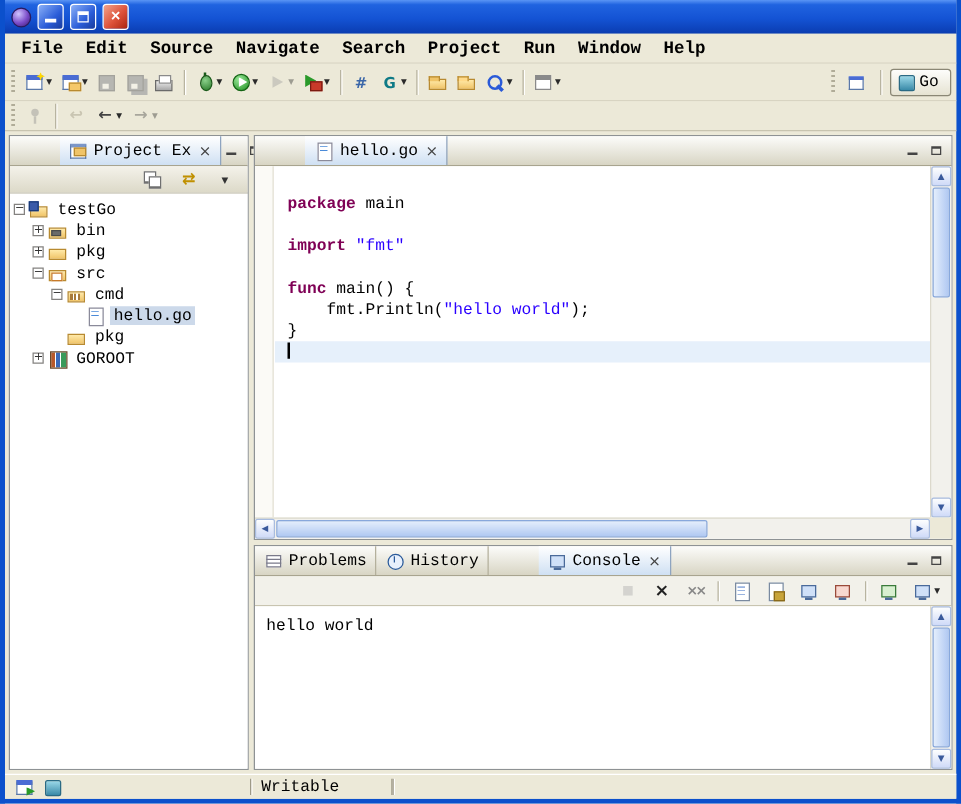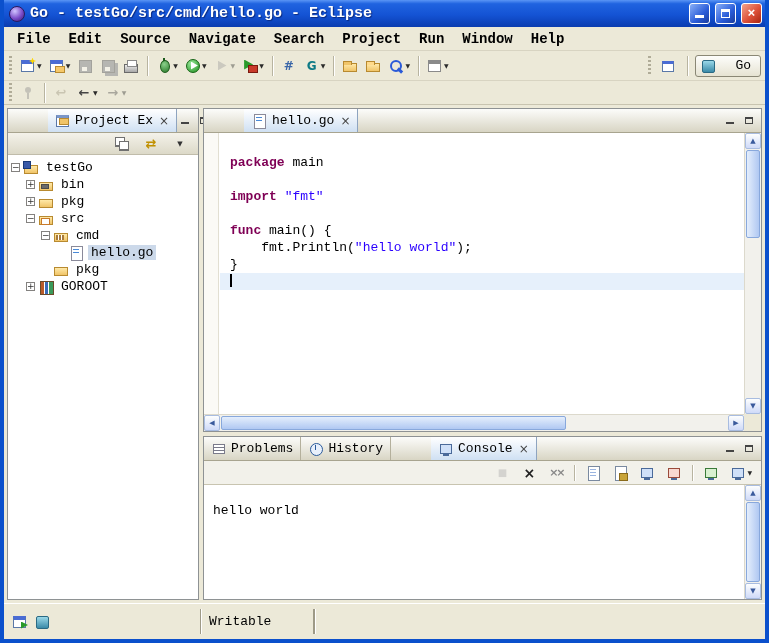--- a/index.html
+++ b/index.html
@@ -26,21 +26,21 @@
   .toolbar.row1{height:30px;border-bottom:1px solid #d8d4c2;}
   .toolbar.row2{height:24px;border-bottom:1px solid #c8c4b0;}
   .tb-group{display:flex;align-items:center;gap:1px;height:100%;}
   .tb-btn{border:1px solid transparent;background:transparent;height:24px;min-width:22px;padding:0 2px;display:flex;align-items:center;justify-content:center;gap:1px;font-family:inherit;}
   .tb-btn.disabled{opacity:.40;filter:grayscale(85%);}
   .tb-sep{width:1px;height:20px;background:#b8b4a0;box-shadow:1px 0 0 #fff;margin:0 4px;flex:none;}
   .grip{width:3px;height:20px;margin:0 4px 0 1px;flex:none;
     background:repeating-linear-gradient(180deg,#b0ac98 0 2px,transparent 2px 4px);}
   .dd{font-family:"DejaVu Sans",sans-serif;font-size:6px;color:#2a2a2a;}
   .persp-area{margin-left:auto;display:flex;align-items:center;gap:3px;}
-  .chip{display:flex;align-items:center;gap:19px;padding:2px 9px 2px 4px;border:1px solid #8a8775;border-radius:3px;
+  .chip{display:flex;align-items:center;gap:2px;padding:2px 9px 2px 4px;border:1px solid #8a8775;border-radius:3px;
     background:linear-gradient(#fdfdfb,#e6e3d2);font-family:inherit;font-size:13px;}
 
   
   .ico{width:16px;height:16px;position:relative;display:inline-flex;align-items:center;justify-content:center;flex:none;
     font-family:"DejaVu Sans",sans-serif;font-size:12px;font-weight:bold;}
   .i-new-wizard::before,.i-new-project::before,.i-annotations::before,.i-fast-view::before{
     content:"";position:absolute;left:1px;right:2px;top:2px;bottom:2px;background:#fff;border:1px solid #5a78a8;border-top:4px solid #4a6cd4;}
   .i-new-wizard::after{content:"";position:absolute;right:0;top:0;width:7px;height:7px;background:#ffd700;
     clip-path:polygon(50% 0,63% 37%,100% 50%,63% 63%,50% 100%,37% 63%,0 50%,37% 37%);}
   .i-new-project::after{content:"";position:absolute;right:0;bottom:1px;width:8px;height:5px;background:#f5c86a;border:1px solid #b88a30;}
@@ -164,39 +164,38 @@
   .sb-thumb-v{position:absolute;left:1px;right:1px;top:1px;background:linear-gradient(90deg,#e4eefc,#b0c8f2);border:1px solid #88a8dc;border-radius:2px;}
   .sb-thumb-h{position:absolute;top:1px;bottom:1px;left:1px;background:linear-gradient(#e4eefc,#b0c8f2);border:1px solid #88a8dc;border-radius:2px;}
   .sb-corner{position:absolute;right:0;bottom:0;width:17px;height:17px;background:#ece9d8;}
 
   
   .console-status{height:19px;flex:none;display:flex;align-items:center;padding-left:7px;background:#f2f1ea;white-space:nowrap;overflow:hidden;}
   .console-toolbar{height:24px;flex:none;display:flex;align-items:center;justify-content:flex-end;gap:5px;padding-right:6px;
     background:#f2f1ea;border-bottom:1px solid #c8c4b0;}
   .console-toolbar .tb-sep{height:16px;margin:0 2px;}
   .console-output-wrap{flex:1;position:relative;background:#fff;min-height:0;}
-  .console-output{position:absolute;inset:0 17px 0 0;padding:18px 0 0 9px;overflow:hidden;white-space:pre;}
-
-  
-  .statusbar{height:36px;flex:none;display:flex;align-items:center;background:#ece9d8;border-top:1px solid #fff;}
+  .console-output{position:absolute;inset:0 17px 0 0;padding:8px 0 0 9px;overflow:hidden;white-space:pre;}
+
+  
+  .statusbar{height:20px;flex:none;display:flex;align-items:center;background:#ece9d8;border-top:1px solid #fff;}
   .sb-cell{height:100%;display:flex;align-items:center;padding:0 8px;gap:6px;white-space:nowrap;overflow:hidden;}
   .icons-cell{width:196px;flex:none;}
   .writable-cell{width:112px;flex:none;}
   .insert-cell{width:106px;flex:none;}
   .rest-cell{flex:1;}
   .sb-sep{width:1px;height:70%;background:#9e9a87;box-shadow:1px 0 0 #fff;flex:none;}
 </style>
 </head>
 <body>
 
 <div class="window">
 
   <div class="titlebar">
     <span class="app-icon"></span>
-    <span class="title-text">Go - testGo/src/cmd/hello.go - Eclipse</span>
     <span class="win-btn btn-min">
         <span class="glyph-min"></span>
       </span>
     <span class="win-btn btn-max">
         <span class="glyph-max"></span>
       </span>
     <span class="win-btn btn-close">×</span>
   </div>
 
   <div class="menubar">

